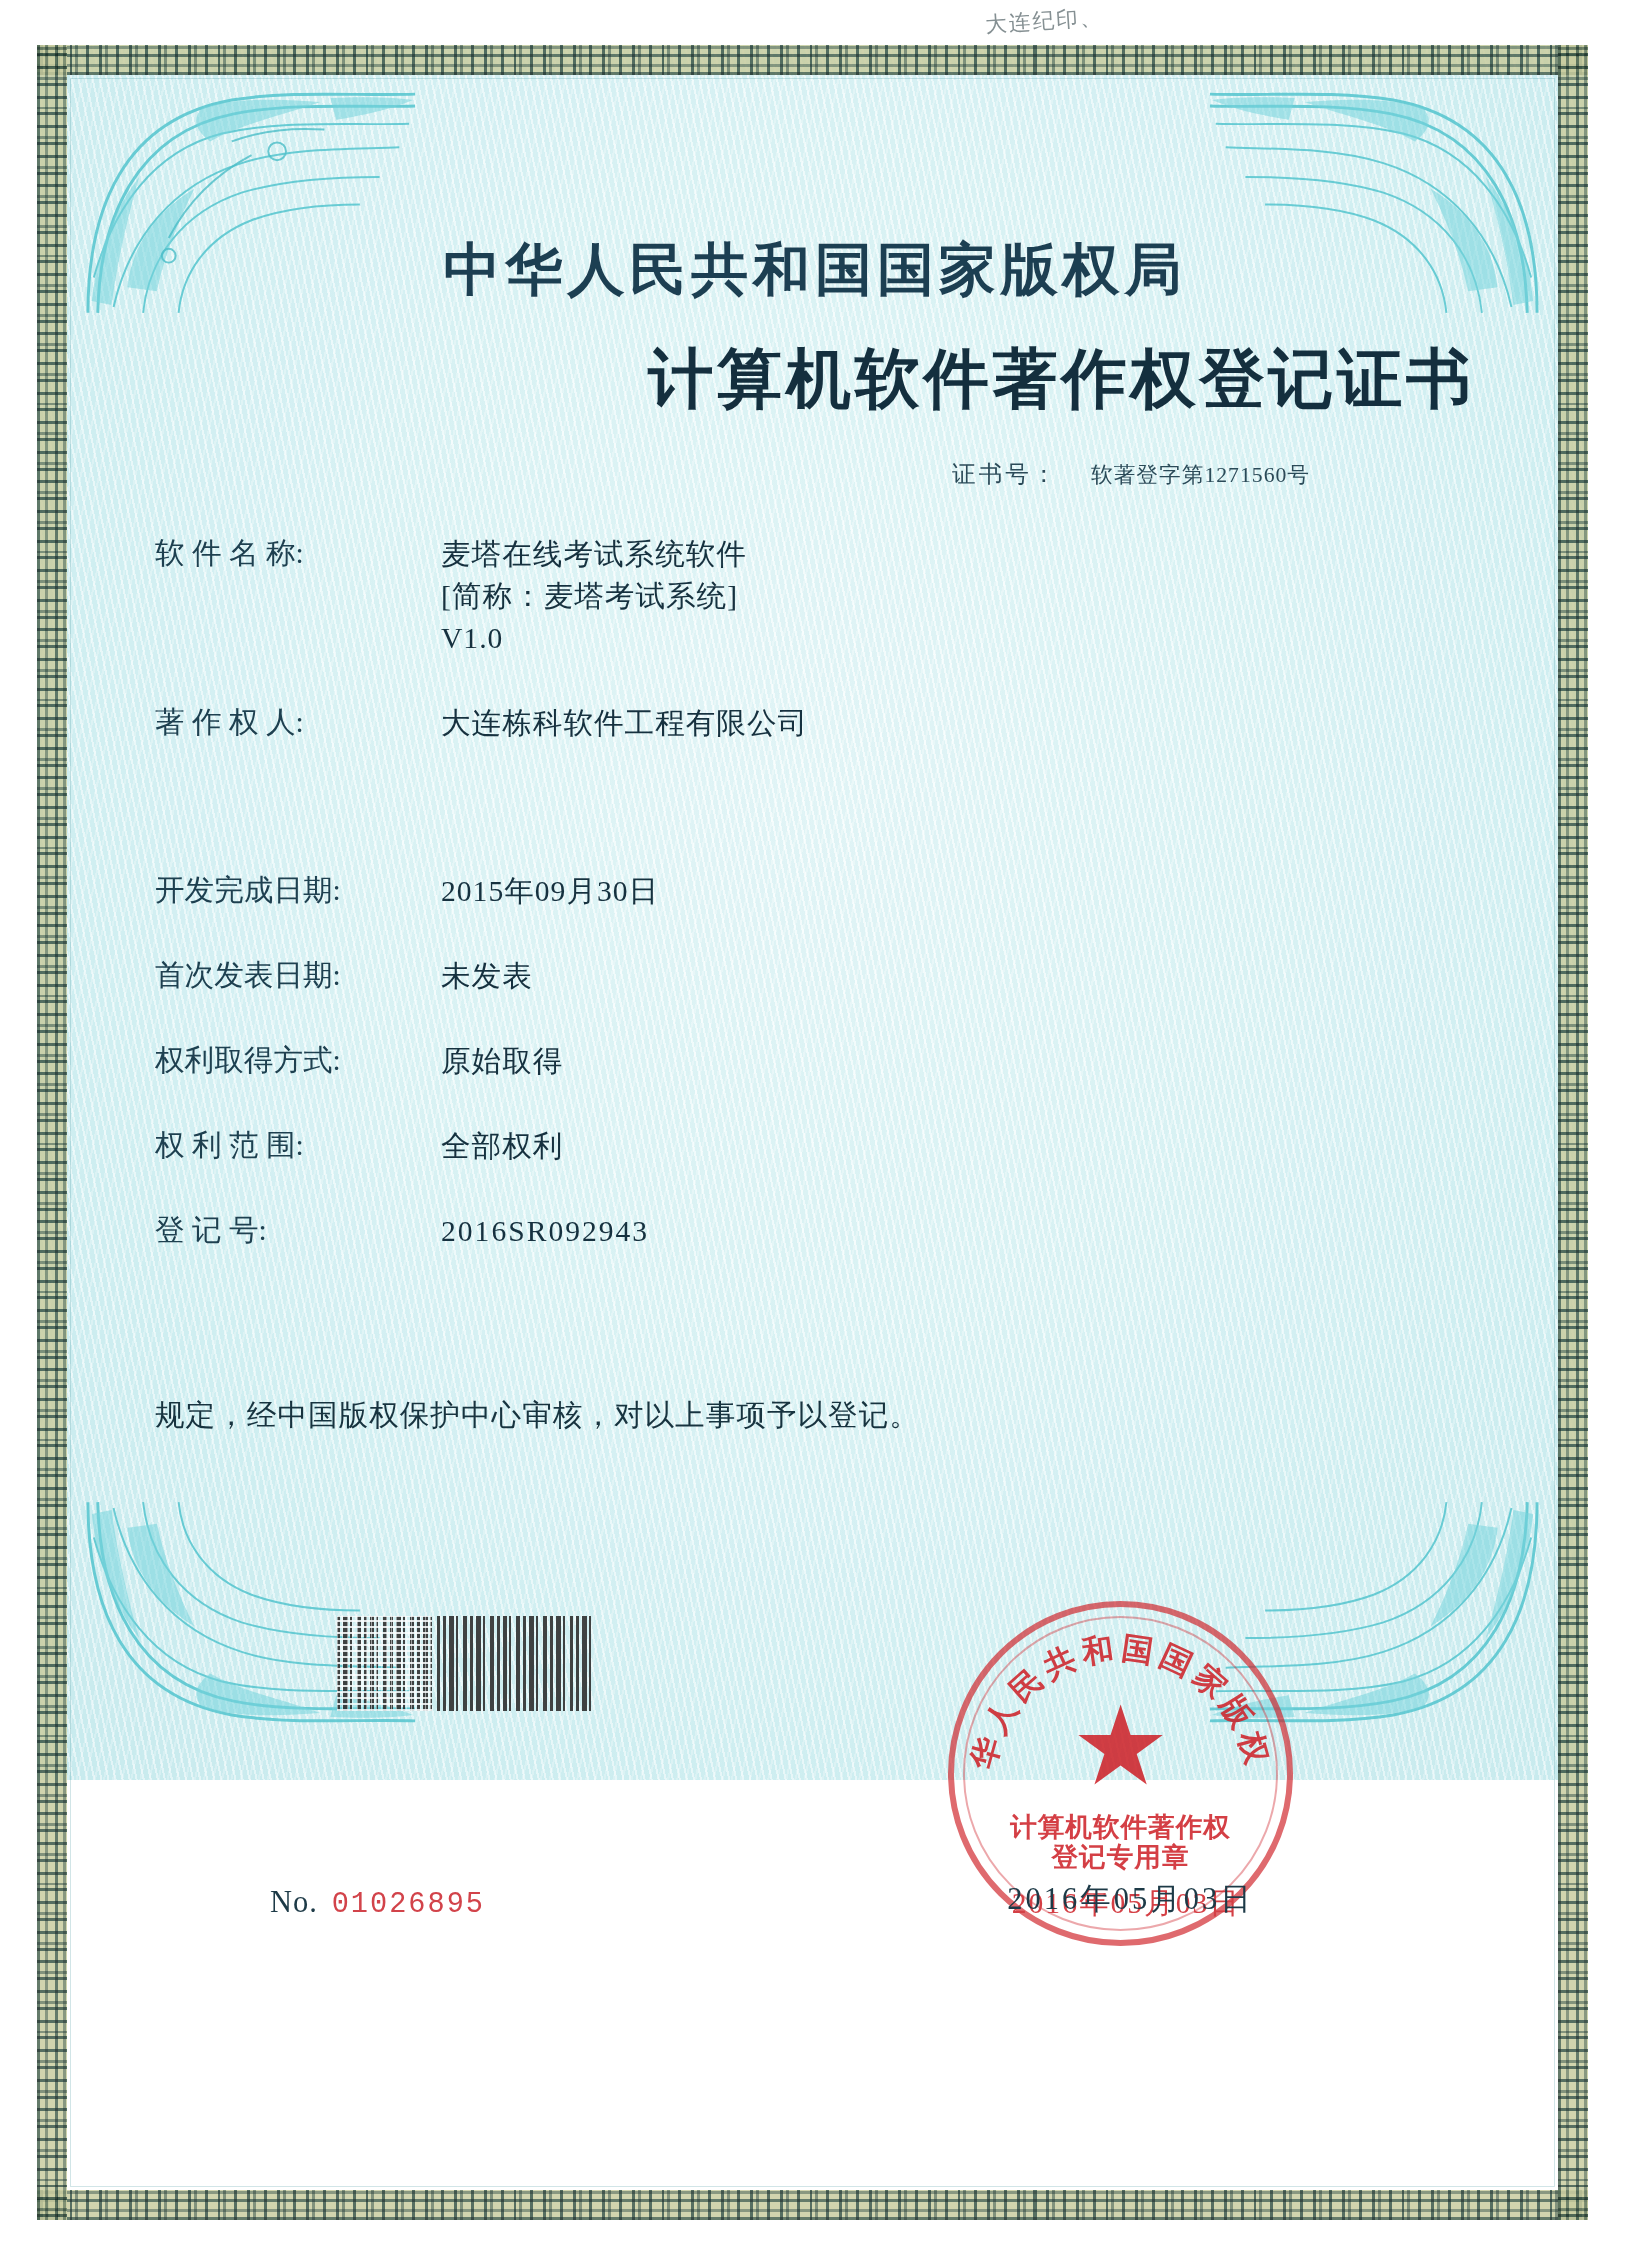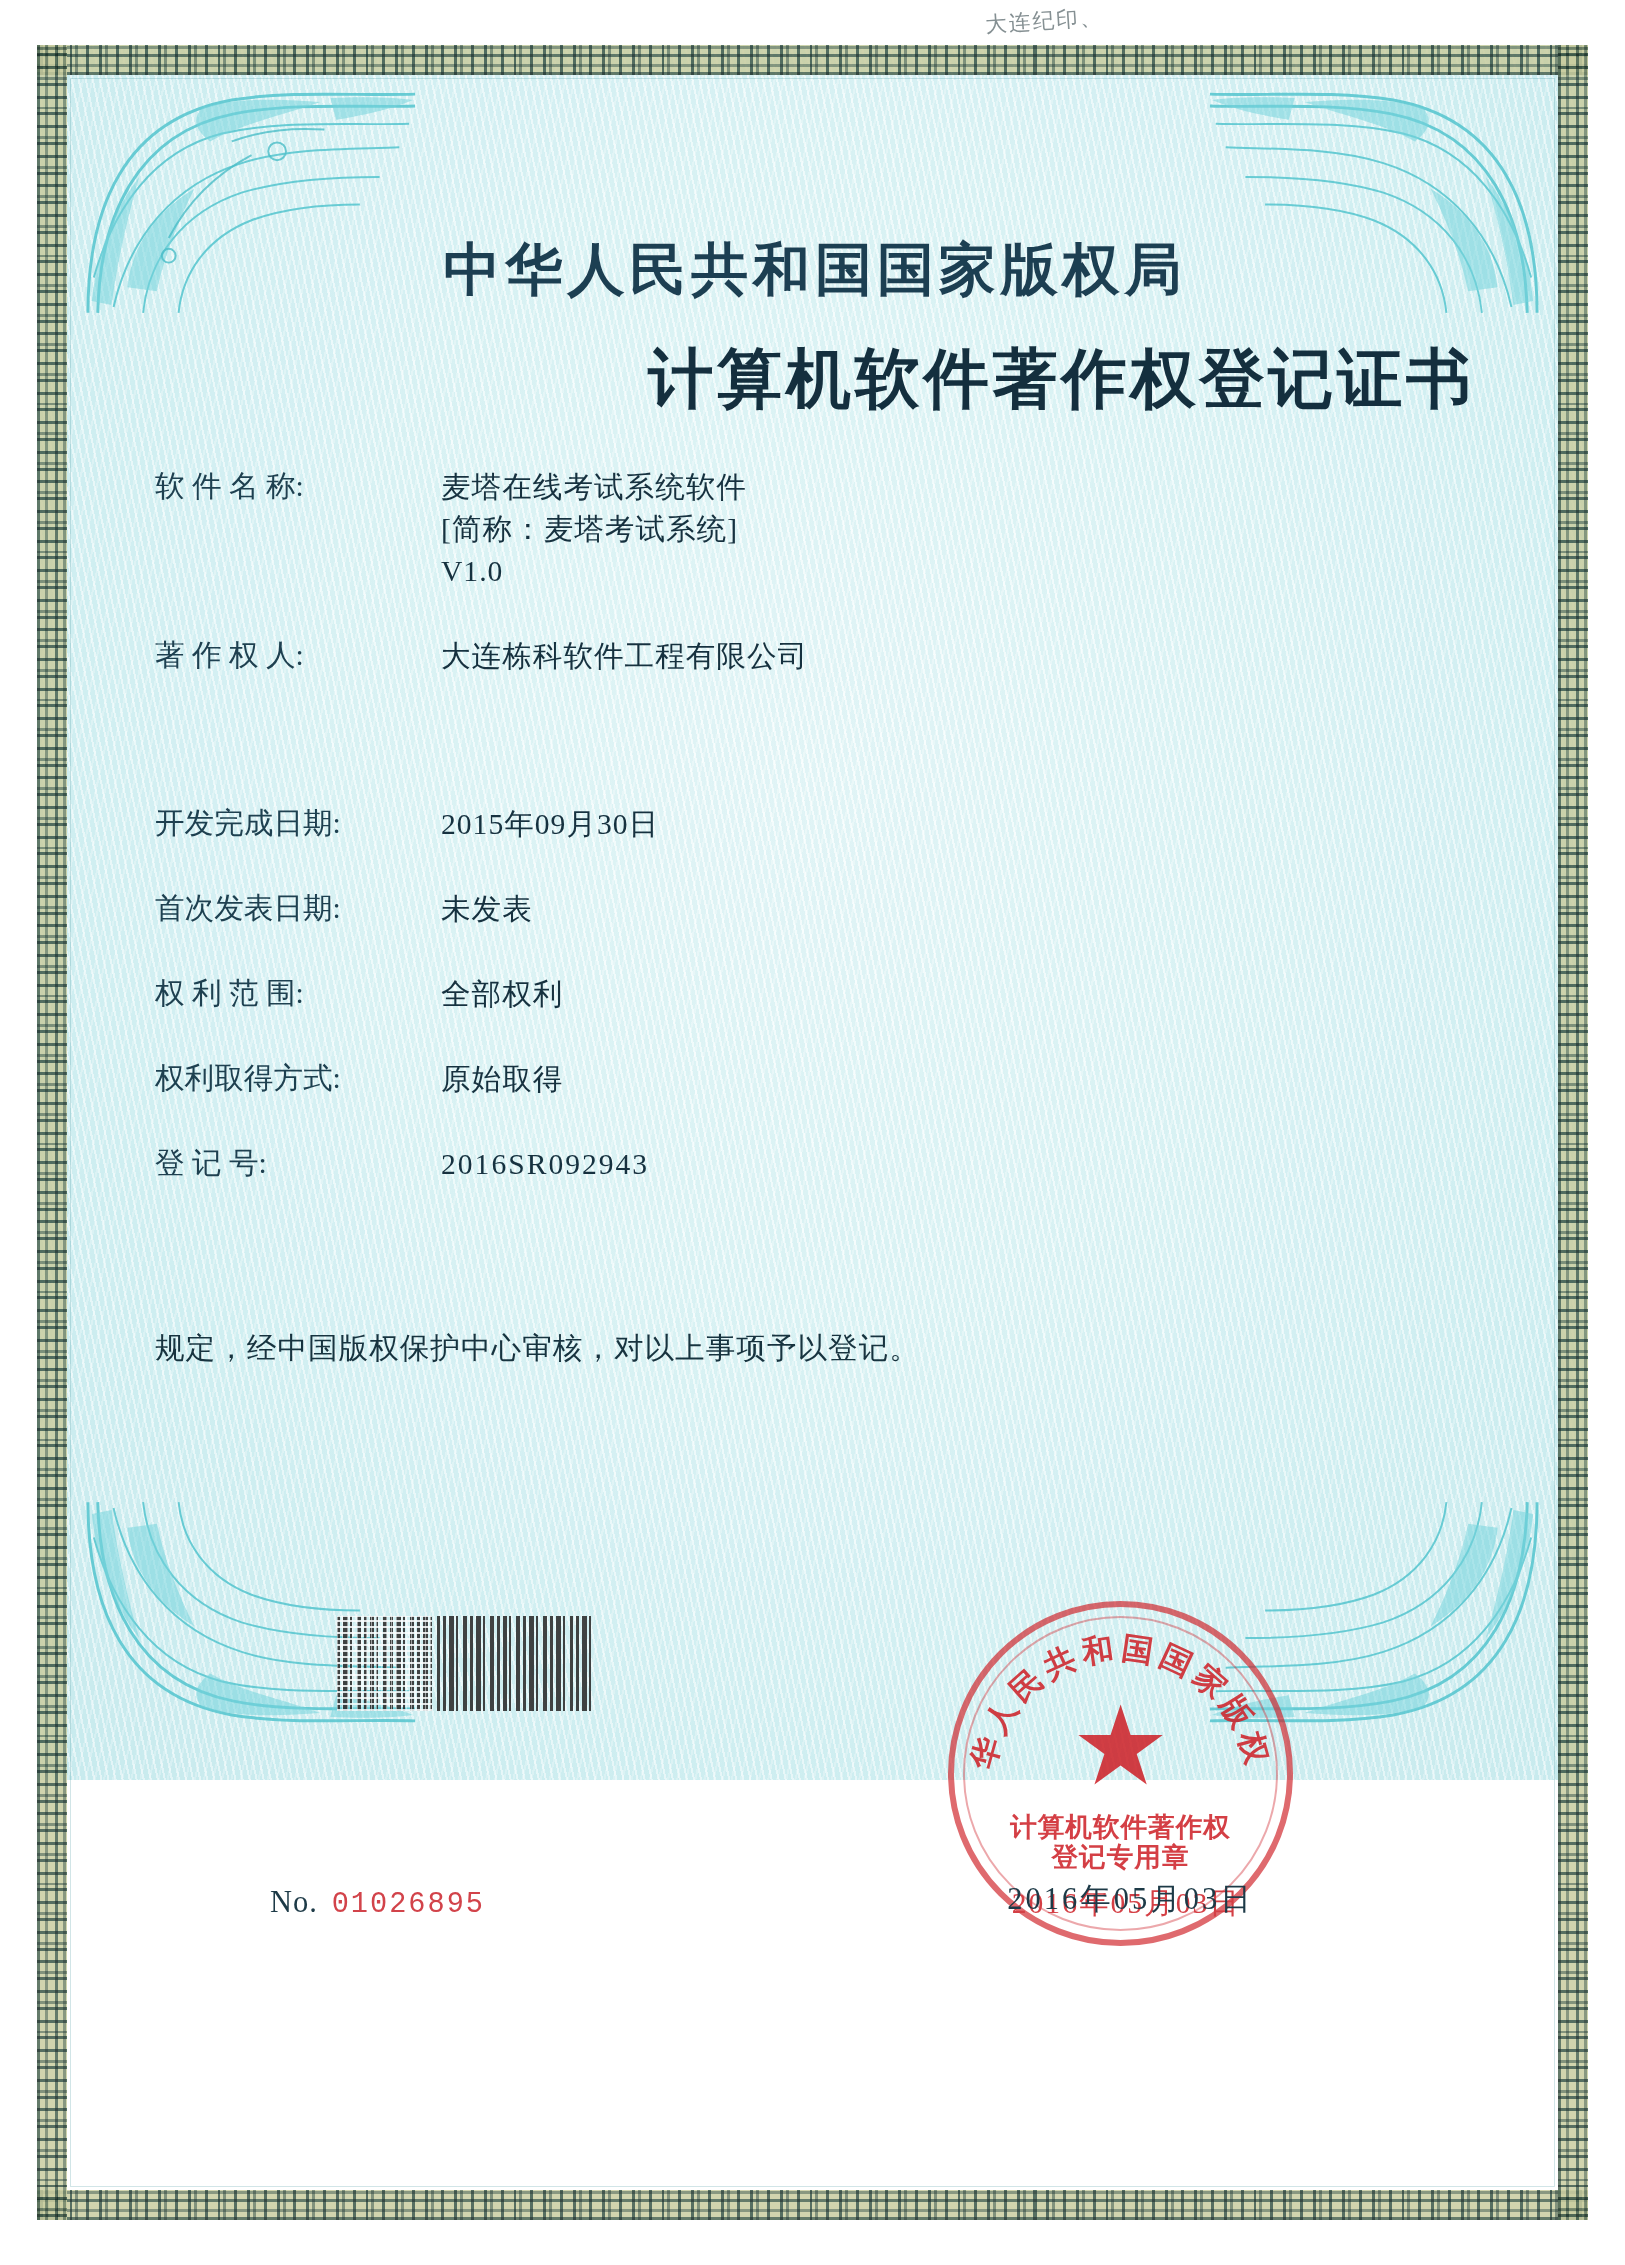--- a/index.html
+++ b/index.html
@@ -402,20 +402,24 @@
           <path d="M8 214 C12 170 28 124 56 88 C44 130 34 172 28 218 Z"></path>
         </g>
       </svg>
     </div>
 
     <div class="content">
 
       <div class="title-1">中华人民共和国国家版权局</div>
       <div class="title-2">计算机软件著作权登记证书</div>
 
+      <div class="cert-no">
+        <span class="label">证书号：</span>
+        <span class="value">软著登字第1271560号</span>
+      </div>
 
       <div class="field-block">
 
         <div class="row sp">
           <div class="k">软 件 名 称:</div>
           <div class="v">
             <div>麦塔在线考试系统软件</div>
             <div>[简称：麦塔考试系统]</div>
             <div class="mono">V1.0</div>
           </div>
@@ -432,27 +436,27 @@
           <div class="k">开发完成日期:</div>
           <div class="v">2015年09月30日</div>
         </div>
 
         <div class="row sp">
           <div class="k">首次发表日期:</div>
           <div class="v">未发表</div>
         </div>
 
         <div class="row sp">
+          <div class="k">权利取得方式:</div>
+          <div class="v">原始取得</div>
+        </div>
+
+        <div class="row sp">
           <div class="k">权 利 范 围:</div>
           <div class="v">全部权利</div>
-        </div>
-
-        <div class="row sp">
-          <div class="k">权利取得方式:</div>
-          <div class="v">原始取得</div>
         </div>
 
         <div class="row sp">
           <div class="k">登  记  号:</div>
           <div class="v mono">2016SR092943</div>
         </div>
 
       </div>
 
       <div class="para">

